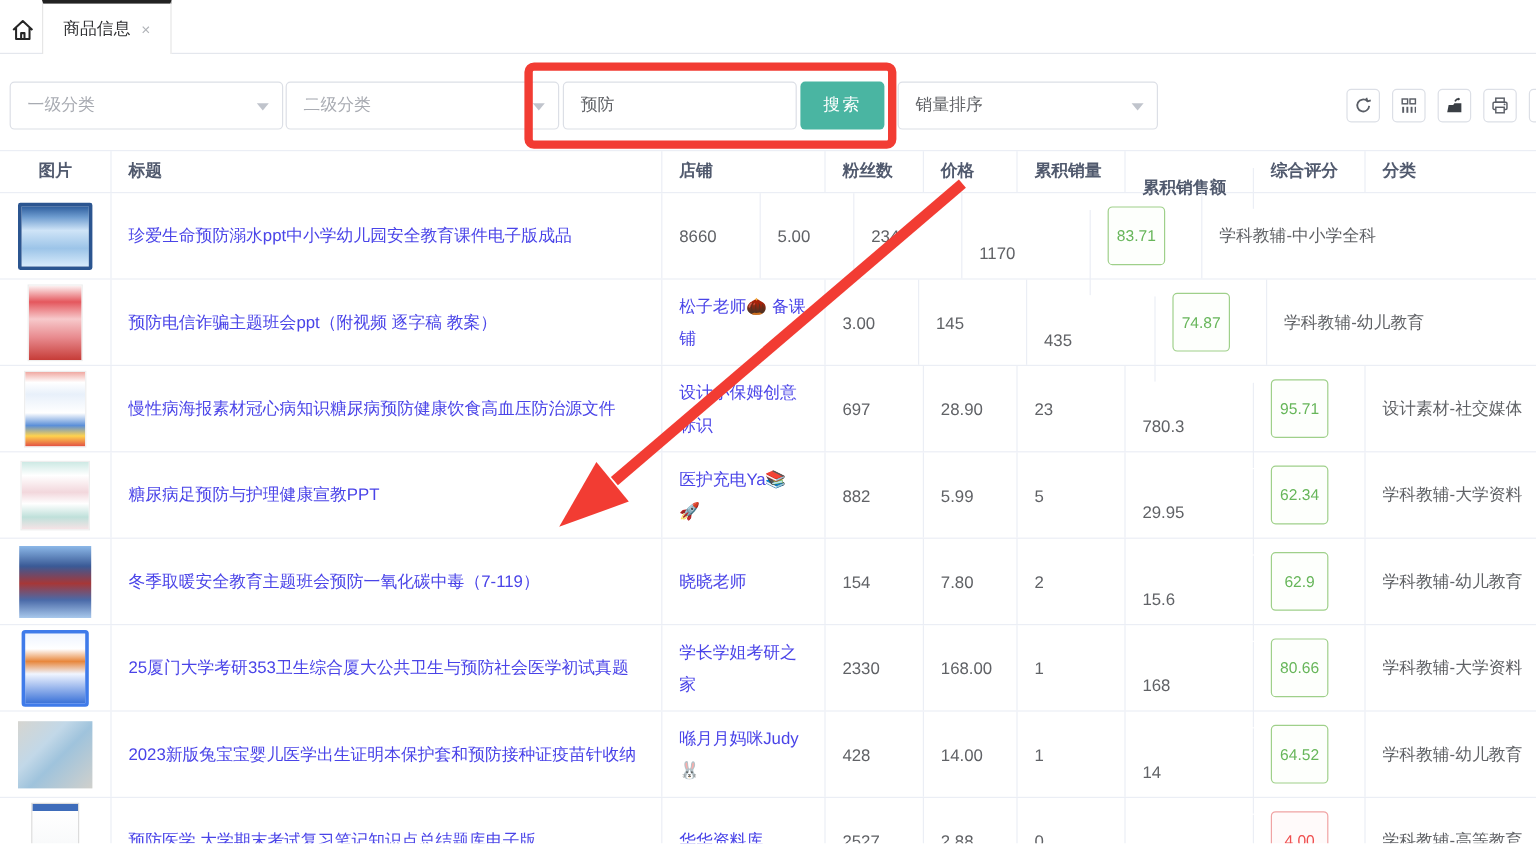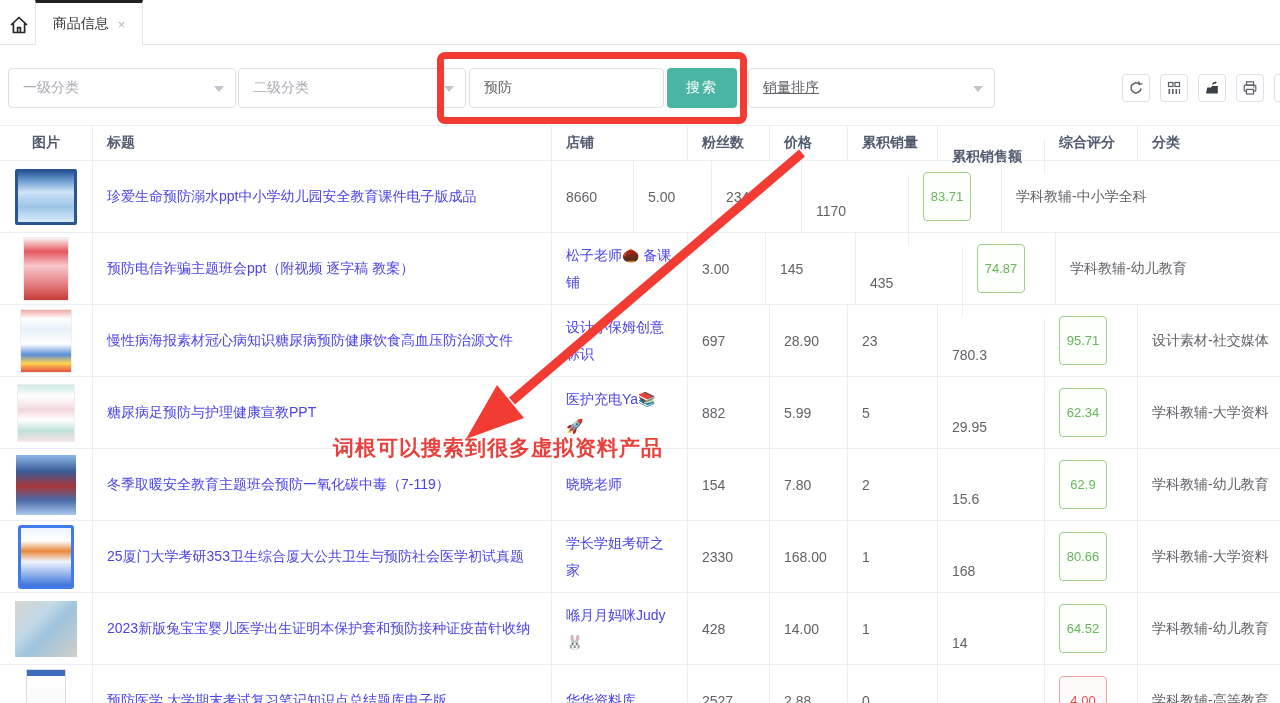--- a/index.html
+++ b/index.html
@@ -25,21 +25,21 @@
   .select .val { color:#606266; }
   .caret { position:absolute; right:11px; top:17px; width:0; height:0;
            border-left:5px solid transparent; border-right:5px solid transparent;
            border-top:6px solid #c0c4cc; }
   .sel1 { left:8px;  width:228px; }
   .sel2 { left:238px; width:228px; }
   .search-input { left:469px; width:195px; color:#606266; }
   .search-btn { position:absolute; left:667px; top:22px; width:70px; height:40px;
                 background:#4ab5a2; color:#fff; border:none; border-radius:4px;
                 font-size:14px; font-family:Liberation Serif, serif; cursor:pointer; letter-spacing:2px; }
-  .sel3 { left:748px; width:247px;text-decoration:underline; }
+  .sel3 { left:748px; width:217px; }
 
   .tool-btn { position:absolute; top:28px; width:28px; height:28px; background:#fff;
               border:1px solid #dcdfe6; border-radius:4px; display:flex;
               align-items:center; justify-content:center; cursor:pointer; }
   .tb1 { left:1122px; } .tb2 { left:1160px; } .tb3 { left:1198px; } .tb4 { left:1236px; } .tb5 { left:1274px; }
 
   
   .table { position:absolute; left:0; top:125px; width:1400px; border-top:1px solid #ebeef5; }
   .tr { display:flex; width:1400px; border-bottom:1px solid #ebeef5; align-items:center; }
   .tr.head { height:35px; font-weight:bold; color:#515a6e; }
@@ -310,15 +310,14 @@
         </div>
       <div class="td c9">学科教辅-高等教育</div>
     </div>
   </div>
 
   <div class="anno-rect"></div>
   <svg class="anno-svg" width="1280" height="703" viewBox="0 0 1280 703">
     <line x1="802" y1="153" x2="512" y2="401" stroke="#f23c33" stroke-width="9"></line>
     <polygon points="466,439 497,385 524,418" fill="#f23c33"></polygon>
   </svg>
-  <div class="anno-text">词根可以搜索到很多虚拟资料产品</div>
 
 </div>
 
 </body></html>

